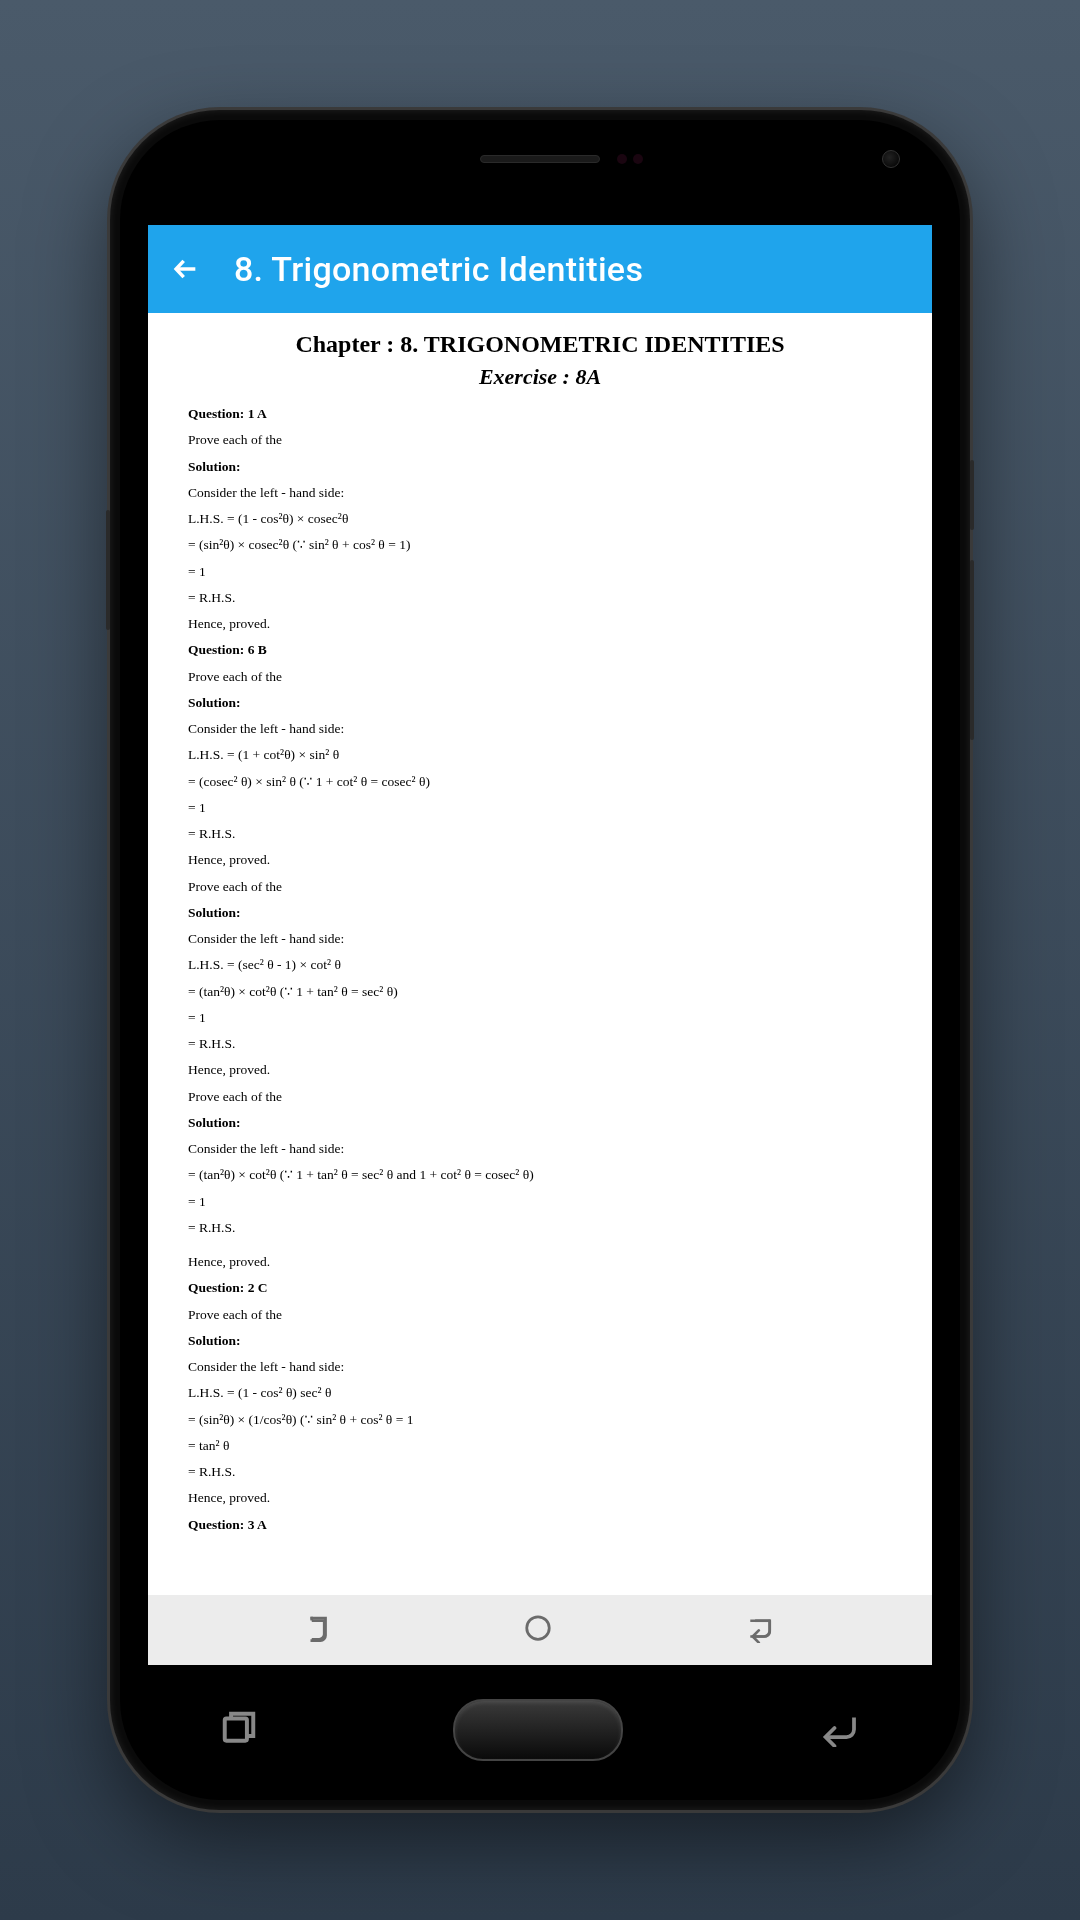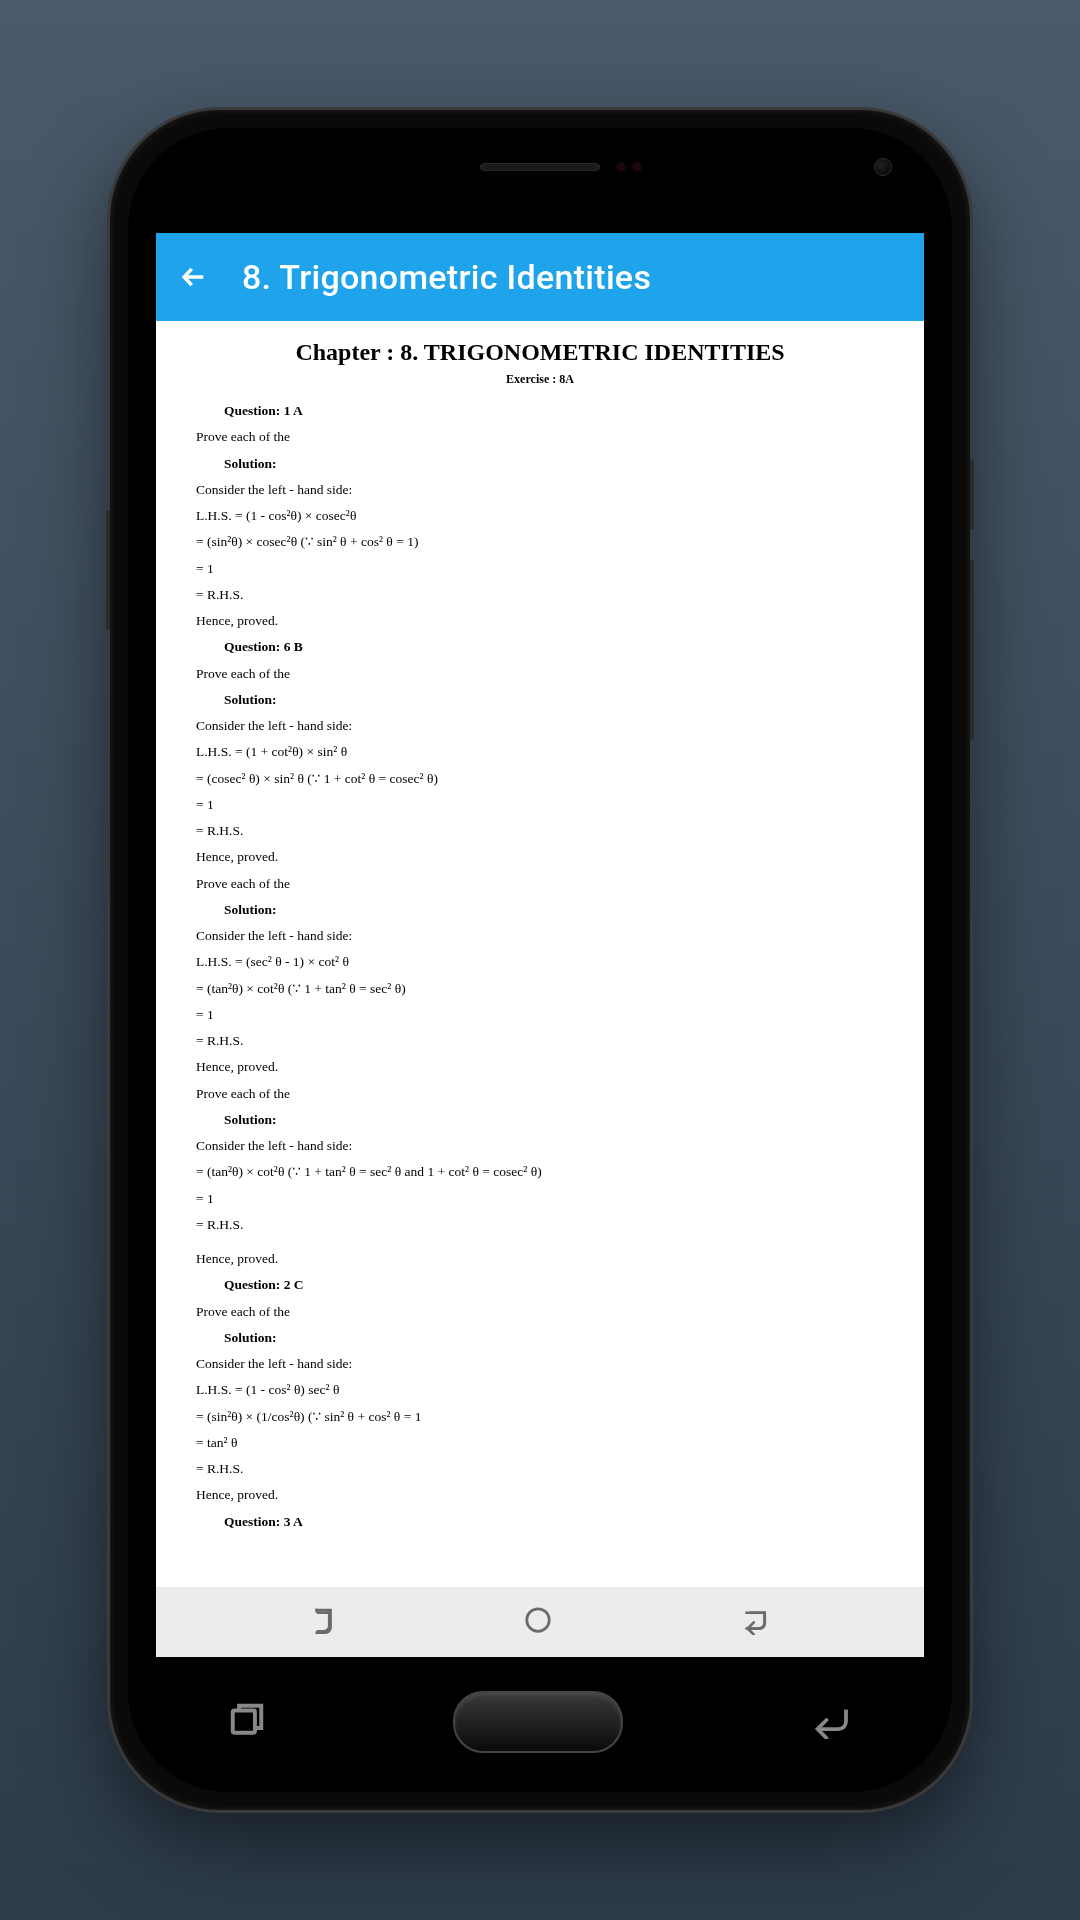--- a/index.html
+++ b/index.html
@@ -12,21 +12,21 @@
     justify-content: center;
     font-family: -apple-system, BlinkMacSystemFont, "Segoe UI", Roboto, sans-serif;
   }
   .phone-frame {
     width: 860px;
     height: 1700px;
     background: #0a0a0a;
     border-radius: 110px;
     position: relative;
     box-shadow: 0 0 0 3px #3a3a3a, 0 30px 80px rgba(0,0,0,0.5), inset 0 0 8px rgba(255,255,255,0.1);
-    padding: 18px;
+    padding: 10px;
   }
   .phone-inner {
     width: 100%;
     height: 100%;
     background: #000;
     border-radius: 100px;
     position: relative;
     overflow: hidden;
     display: flex;
     flex-direction: column;
@@ -98,23 +98,23 @@
   }
   .content {
     flex: 1;
     overflow: hidden;
     padding: 18px 40px 0 40px;
     font-family: Georgia, "Times New Roman", serif;
     color: #000;
     font-size: 14px;
   }
   .chapter-title { text-align: center; font-weight: bold; font-size: 24px; margin-bottom: 6px; }
-  .exercise-title { text-align: center; font-weight: bold; font-size: 12px; margin-bottom: 14px; }
+  .exercise-title { text-align: center; font-weight: bold; font-size: 22px; margin-bottom: 14px; font-style: italic; }
   .content p { margin-bottom: 6px; line-height: 1.5; font-size: 13.5px; }
-  .content .bold { font-weight: bold; margin-left: 28px; }
+  .content .bold { font-weight: bold; }
   .softnav {
     background: #ececec;
     height: 70px;
     display: flex;
     align-items: center;
     justify-content: space-around;
     padding: 0 60px;
     flex-shrink: 0;
   }
   .softnav svg { stroke: #6b6b6b; fill: none; stroke-width: 2.2; }

